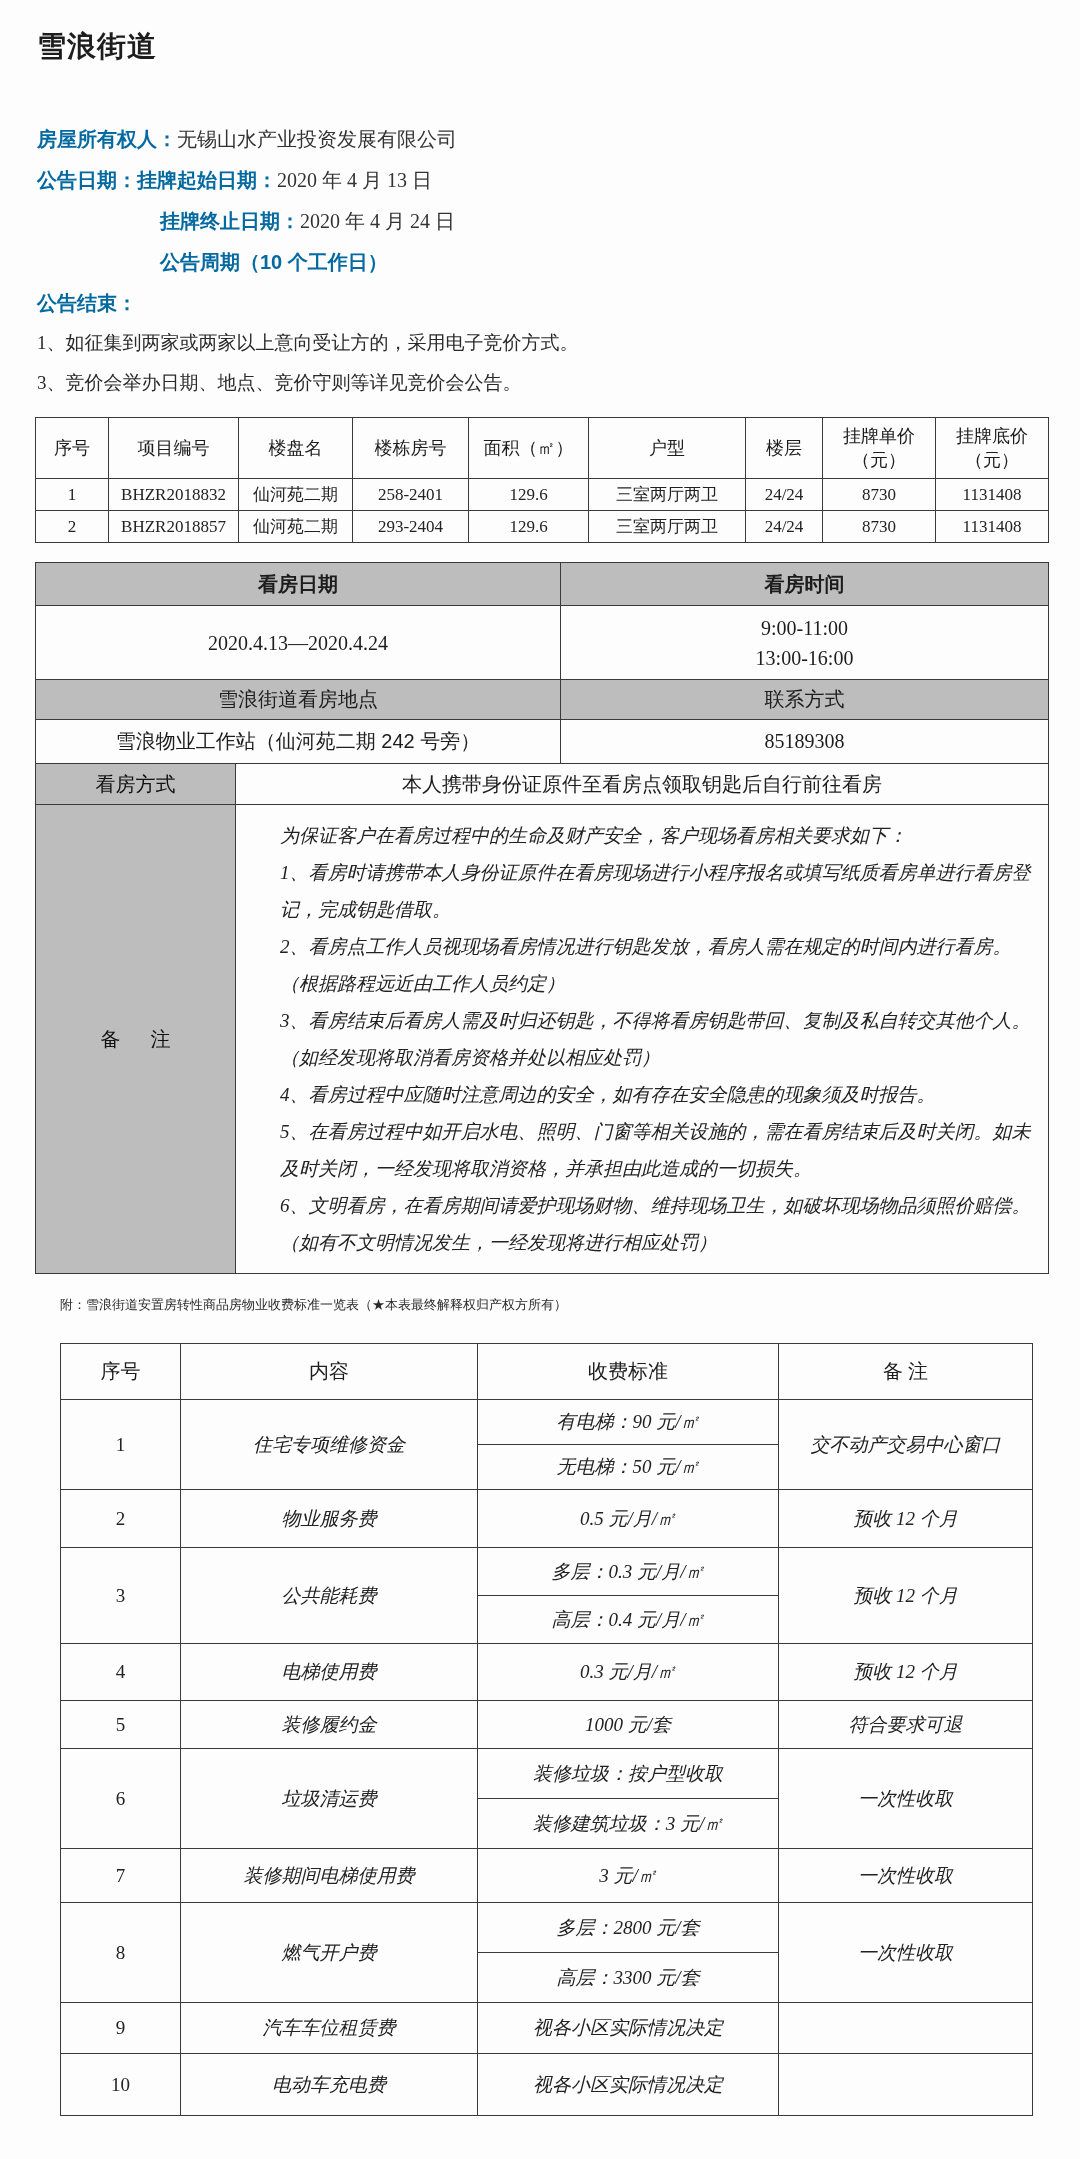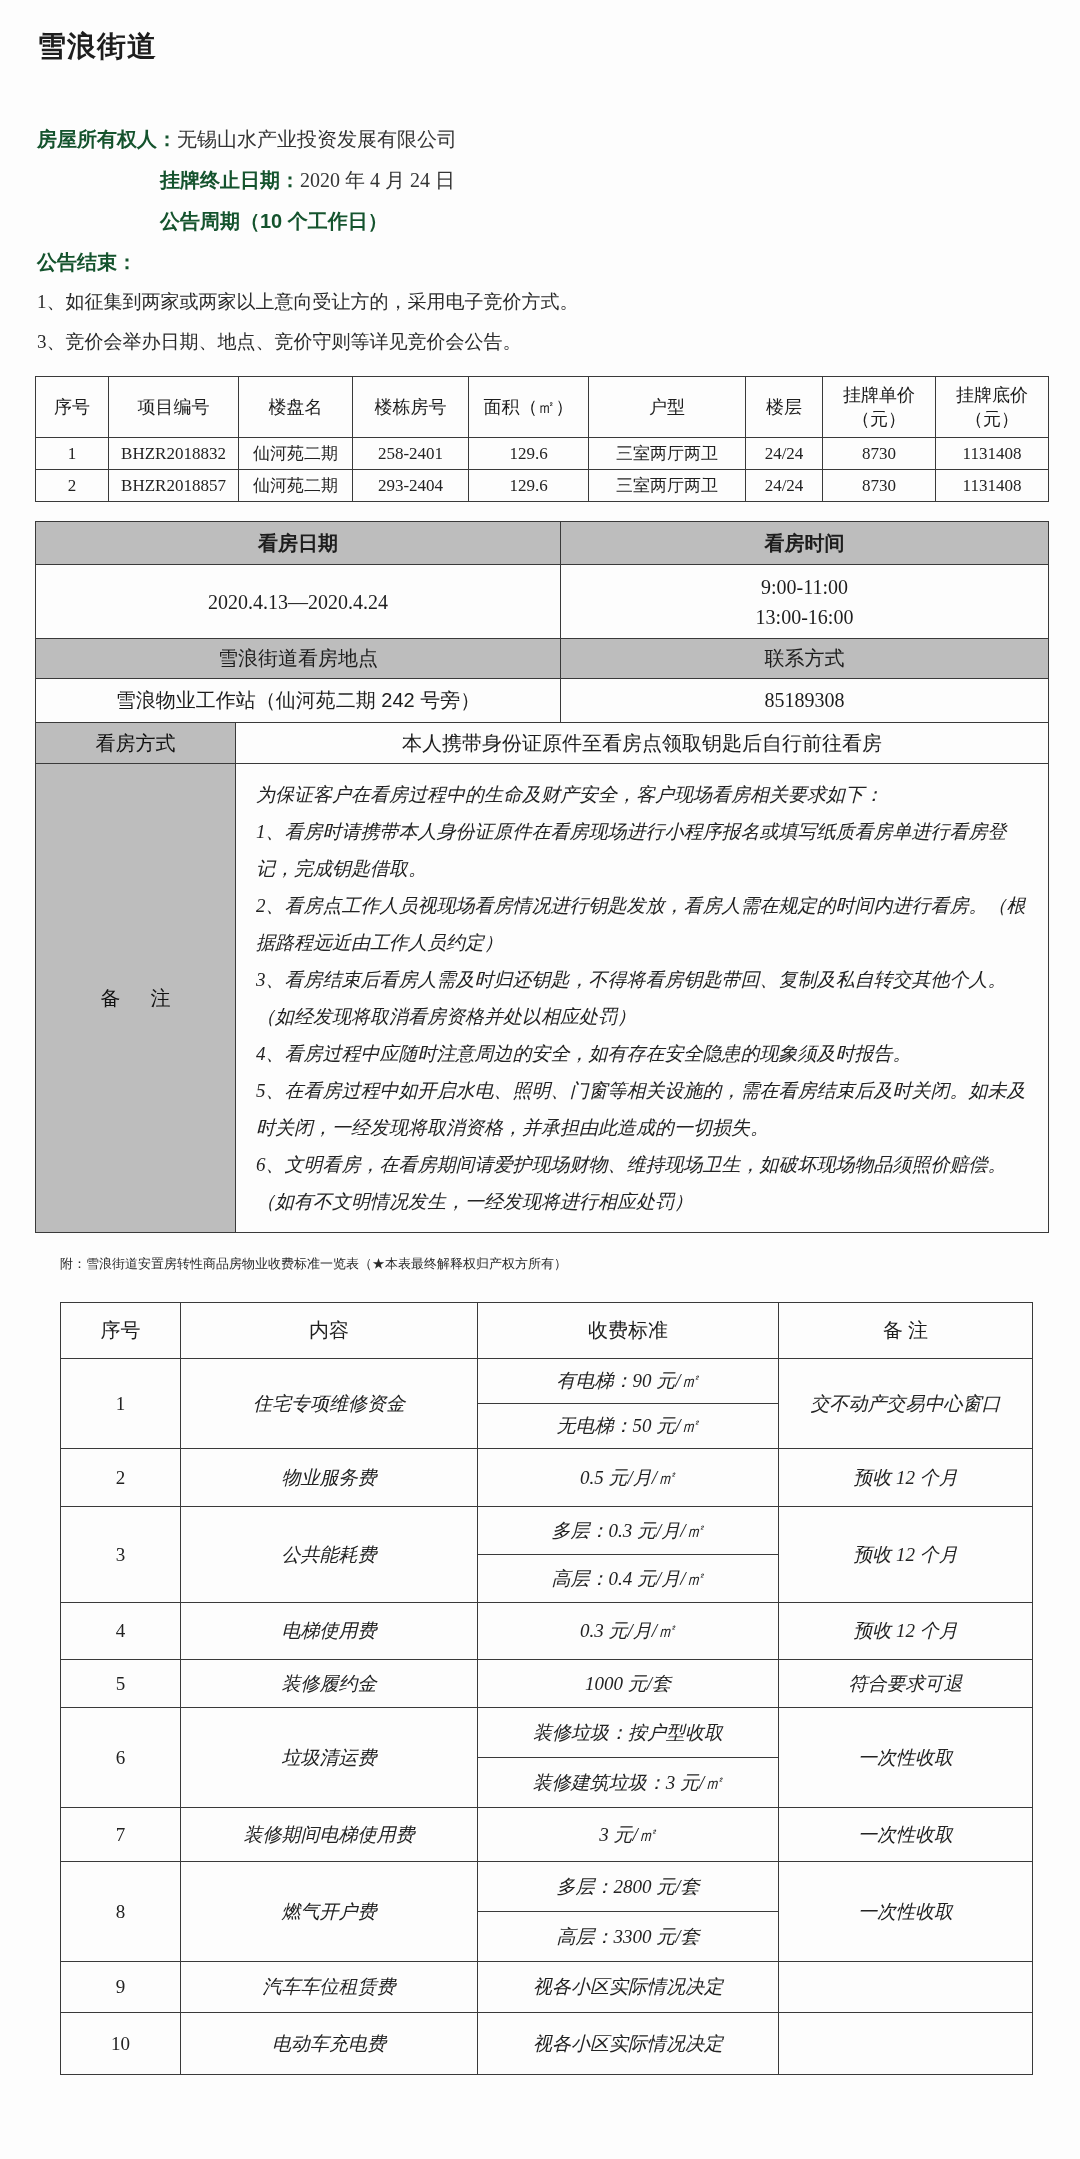--- a/index.html
+++ b/index.html
@@ -19,21 +19,21 @@
     font-size: 29px;
     margin: 27px 0 0 37px;
     letter-spacing: 1px;
   }
   
   .info { margin: 60px 0 0 37px; font-size: 20px; }
   .info-line { margin-bottom: 17px; line-height: 24px; }
   .lbl {
     font-family: "Liberation Sans", "DejaVu Sans", sans-serif;
     font-weight: bold;
-    color: #14532d;
+    color: #0369a1;
   }
   .val { color: #333; }
   .indent { padding-left: 123px; }
   .closing-list { margin: 10px 0 0 37px; font-size: 19px; color: #2a2a2a; }
   .closing-list .item { margin-bottom: 18px; line-height: 22px; }
   
   table { border-collapse: collapse; table-layout: fixed; }
   td, th { border: 1px solid #3a3a3a; text-align: center; vertical-align: middle; font-weight: normal; }
   .gray { background: #bdbdbd; }
   
@@ -50,21 +50,21 @@
   .t2 .methodrow td { height: 41px; }
   .t2 .method-label, .t2 .remark-label {
     font-family: "Liberation Sans", "DejaVu Sans", sans-serif;
     color: #111;
   }
   .t2 .method-value { font-family: "Liberation Sans", "DejaVu Sans", sans-serif; }
   .remark-label { letter-spacing: 30px; text-indent: 30px; }
   .remark-cell {
     height: 449px;
     text-align: left;
-    padding: 12px 8px 12px 20px;
+    padding: 12px 8px 12px 44px;
     font-size: 19px;
     line-height: 37px;
     font-style: italic;
     color: #222;
   }
   
   .attach-note { margin: 22px 0 0 60px; font-size: 13px; color: #2a2a2a; }
   
   .t3 { width: 972px; margin: 29px 0 0 60px; font-size: 19px; }
   .t3 th { height: 56px; font-size: 20px; }
@@ -82,20 +82,23 @@
 </head>
 <body>
 
 <div class="page">
 
   <h1 class="title">雪浪街道</h1>
 
   <div class="info">
     <div class="info-line">
       <span class="lbl">房屋所有权人：</span><span class="val">无锡山水产业投资发展有限公司</span>
+    </div>
+    <div class="info-line">
+      <span class="lbl">公告日期：</span><span class="lbl">挂牌起始日期：</span><span class="val">2020 年 4 月 13 日</span>
     </div>
     <div class="info-line indent">
       <span class="lbl">挂牌终止日期：</span><span class="val">2020 年 4 月 24 日</span>
     </div>
     <div class="info-line indent">
       <span class="lbl">公告周期（10 个工作日）</span>
     </div>
     <div class="info-line">
       <span class="lbl">公告结束：</span>
     </div>

